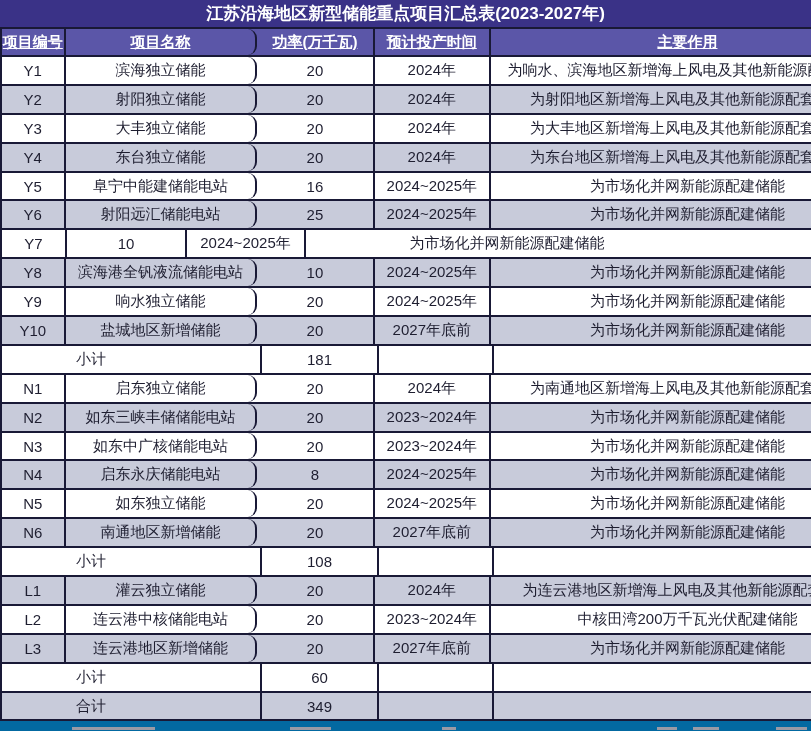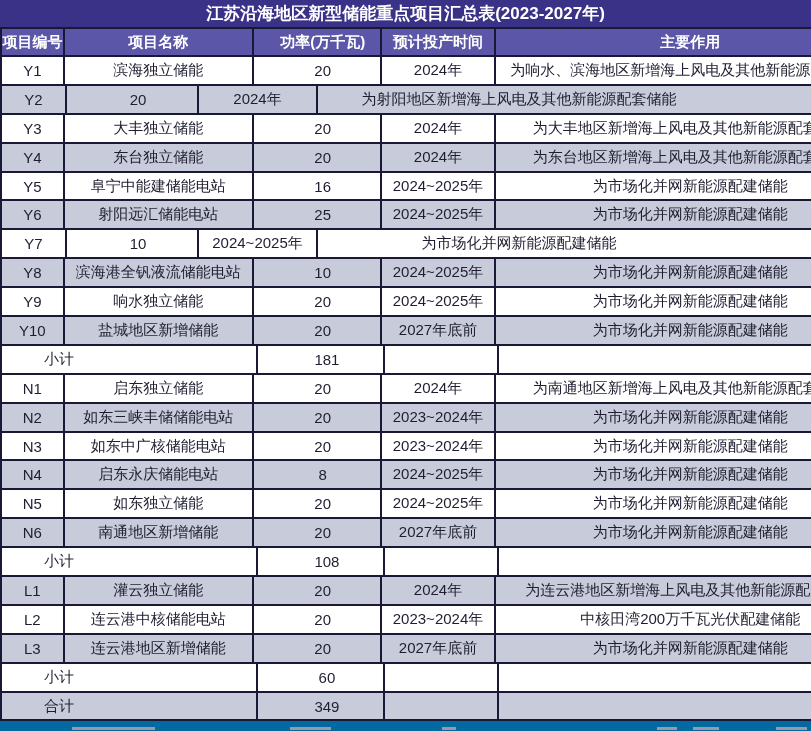--- a/index.html
+++ b/index.html
@@ -13,36 +13,36 @@
     background:#3a3287;color:#ffffff;font-weight:bold;font-size:17px;
     text-align:center;padding-right:73px;white-space:nowrap;
   }
   .hrow{
     display:flex;height:30px;box-sizing:border-box;
     background:#5b56a8;color:#ffffff;font-weight:bold;font-size:15px;
     border-top:2px solid #191936;border-bottom:2px solid #191936;
   }
   .hcell{
     display:flex;align-items:center;justify-content:center;
-    box-sizing:border-box;border-right:2px solid #191936;white-space:nowrap;overflow:hidden;
+    box-sizing:border-box;border-right:2px solid #191936;white-space:nowrap;overflow:hidden;text-decoration:underline;
   }
   .row{
     display:flex;height:28.9px;box-sizing:border-box;
     border-bottom:2px solid #191936;font-size:15px;color:#1e1e30;
   }
   .cell{
     display:flex;align-items:center;justify-content:center;position:relative;
     box-sizing:border-box;border-right:2px solid #191936;white-space:nowrap;
   }
   .c1{width:67px;border-left:2px solid #191936;}
-  .c2{width:196px;}
-  .c3{width:120px;margin-left:12px;}
+  .c2{width:196px;border-radius:9px;}
+  .c3{width:120px;}
   .c4{width:119px;}
   .c5{width:402px;border-right:none;overflow:visible;}
-  .merged{width:268px;border-left:2px solid #191936;justify-content:flex-start;padding-left:42px;}
+  .merged{width:268px;border-left:2px solid #191936;justify-content:flex-start;padding-left:74px;}
   .mark{position:absolute;height:3px;background:#9a9aa5;top:727px;}
 </style>
 </head>
 <body>
 
 <div class="screenshot">
   <div class="sheet">
     <div class="titlebar" style="background: rgb(58, 50, 135);">江苏沿海地区新型储能重点项目汇总表(2023-2027年)</div>
     <div class="hrow" style="background: rgb(91, 86, 168);">
       <div class="hcell c1">项目编号</div>
@@ -54,20 +54,21 @@
     <div>
         <div class="row" style="background: rgb(255, 255, 255);">
           <div class="cell c1">Y1</div>
           <div class="cell c2">滨海独立储能</div>
           <div class="cell c3">20</div>
           <div class="cell c4">2024年</div>
           <div class="cell c5">为响水、滨海地区新增海上风电及其他新能源配套储能</div>
         </div>
         <div class="row" style="background: rgb(200, 203, 218);">
           <div class="cell c1">Y2</div>
+          <div class="cell c2">射阳独立储能</div>
           <div class="cell c3">20</div>
           <div class="cell c4">2024年</div>
           <div class="cell c5">为射阳地区新增海上风电及其他新能源配套储能</div>
         </div>
         <div class="row" style="background: rgb(255, 255, 255);">
           <div class="cell c1">Y3</div>
           <div class="cell c2">大丰独立储能</div>
           <div class="cell c3">20</div>
           <div class="cell c4">2024年</div>
           <div class="cell c5">为大丰地区新增海上风电及其他新能源配套储能</div>

